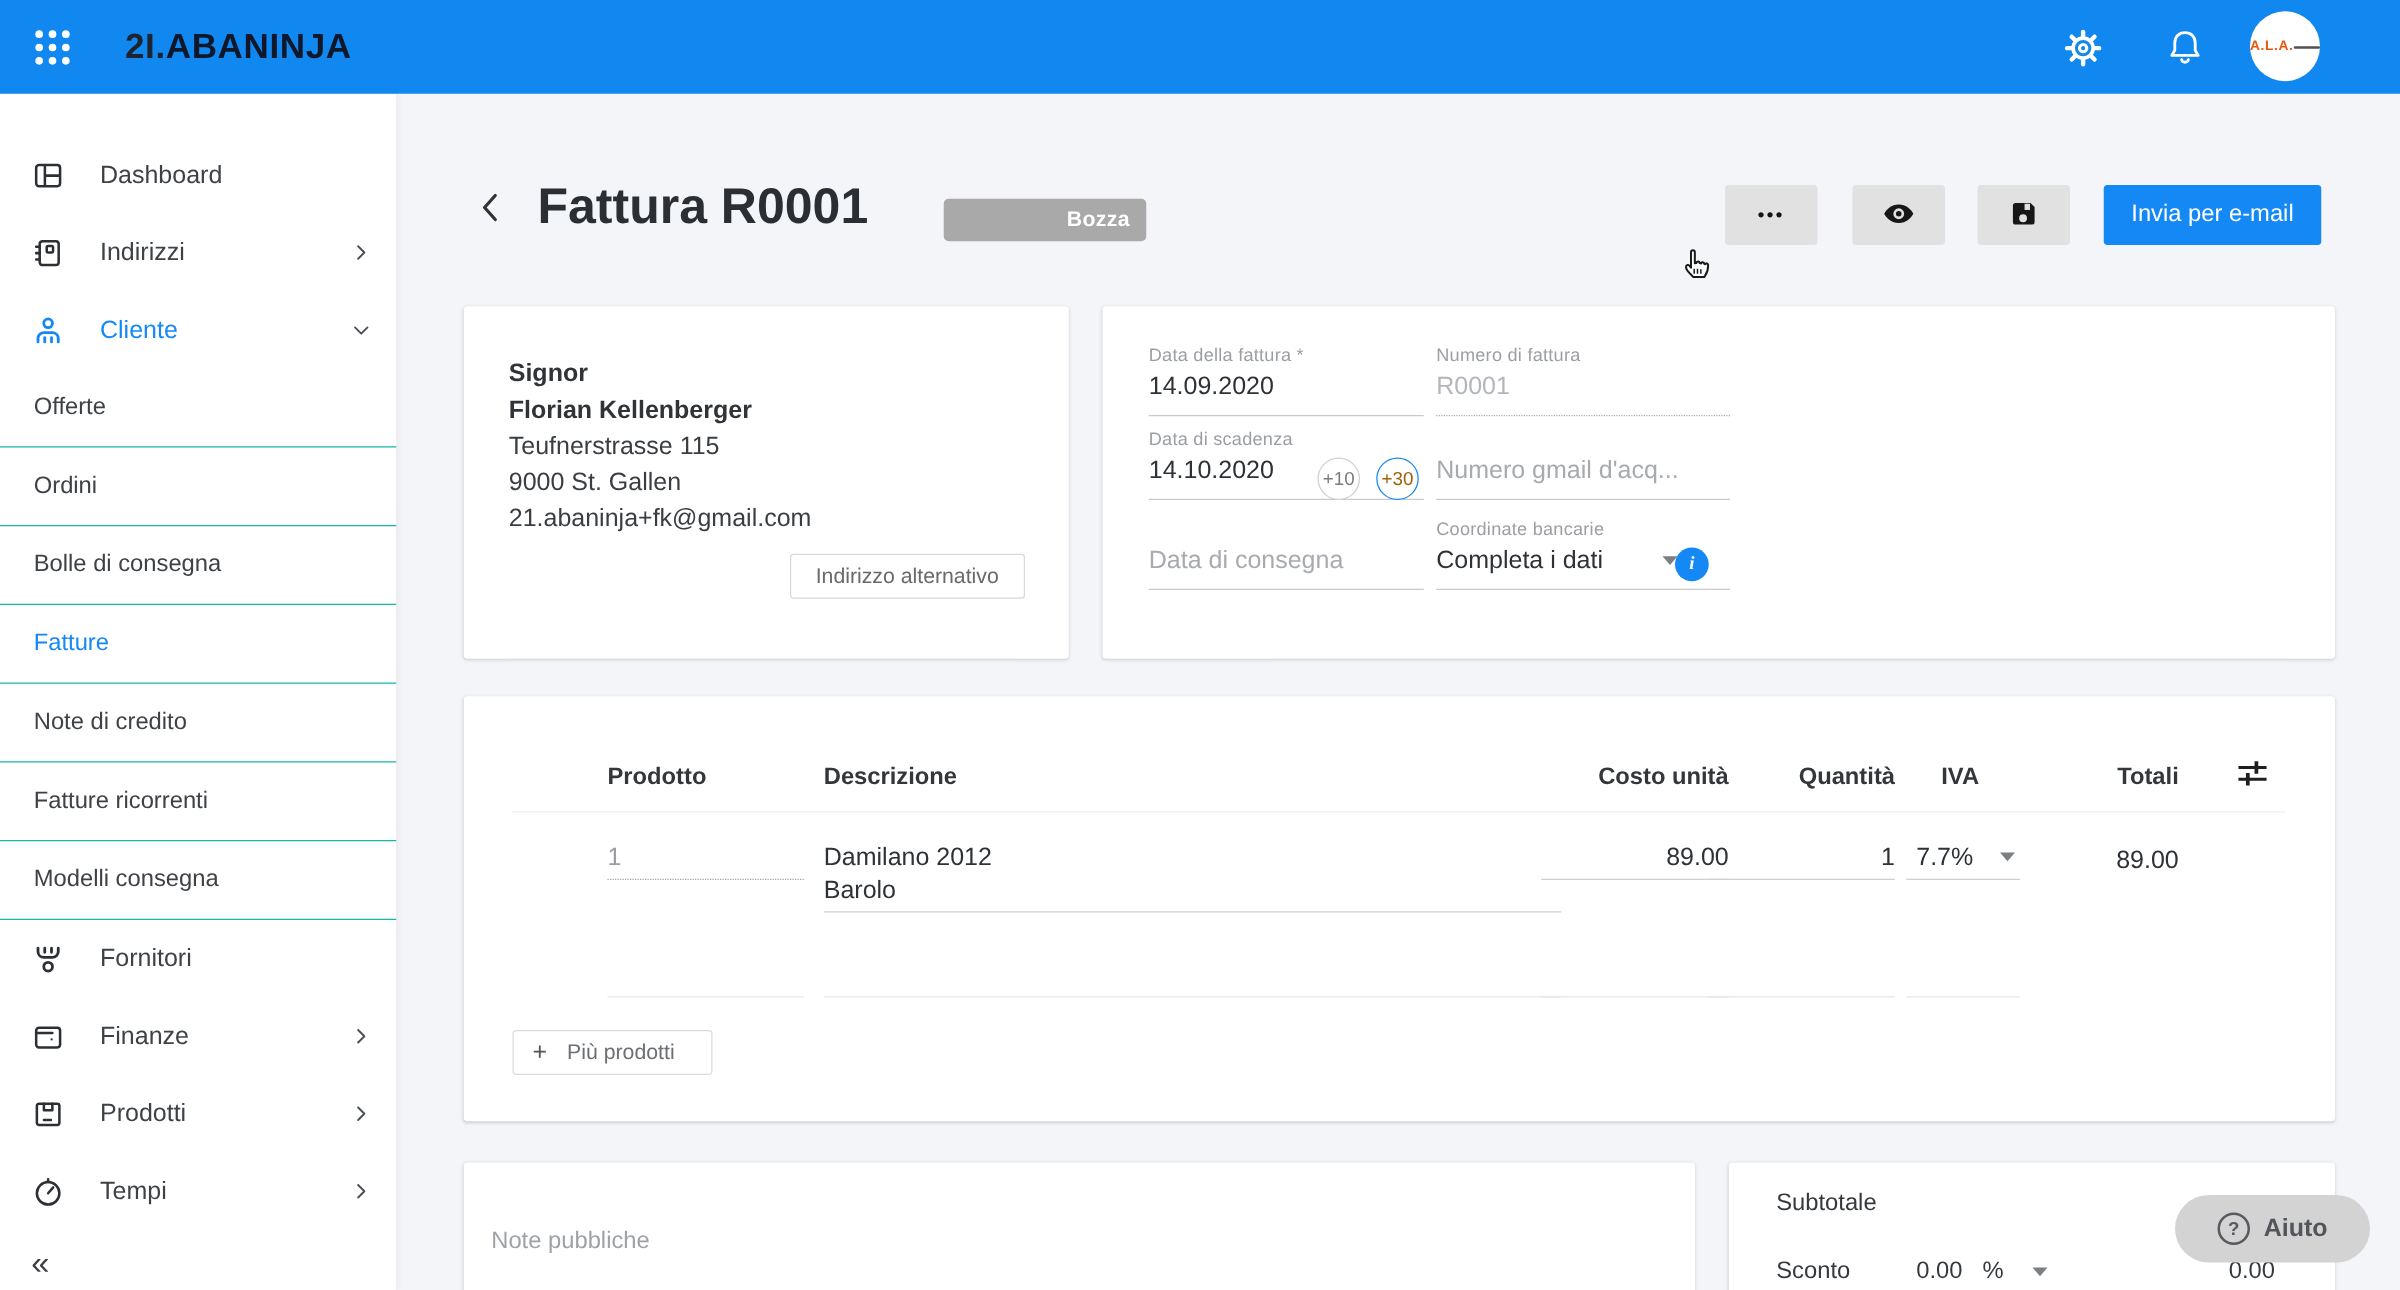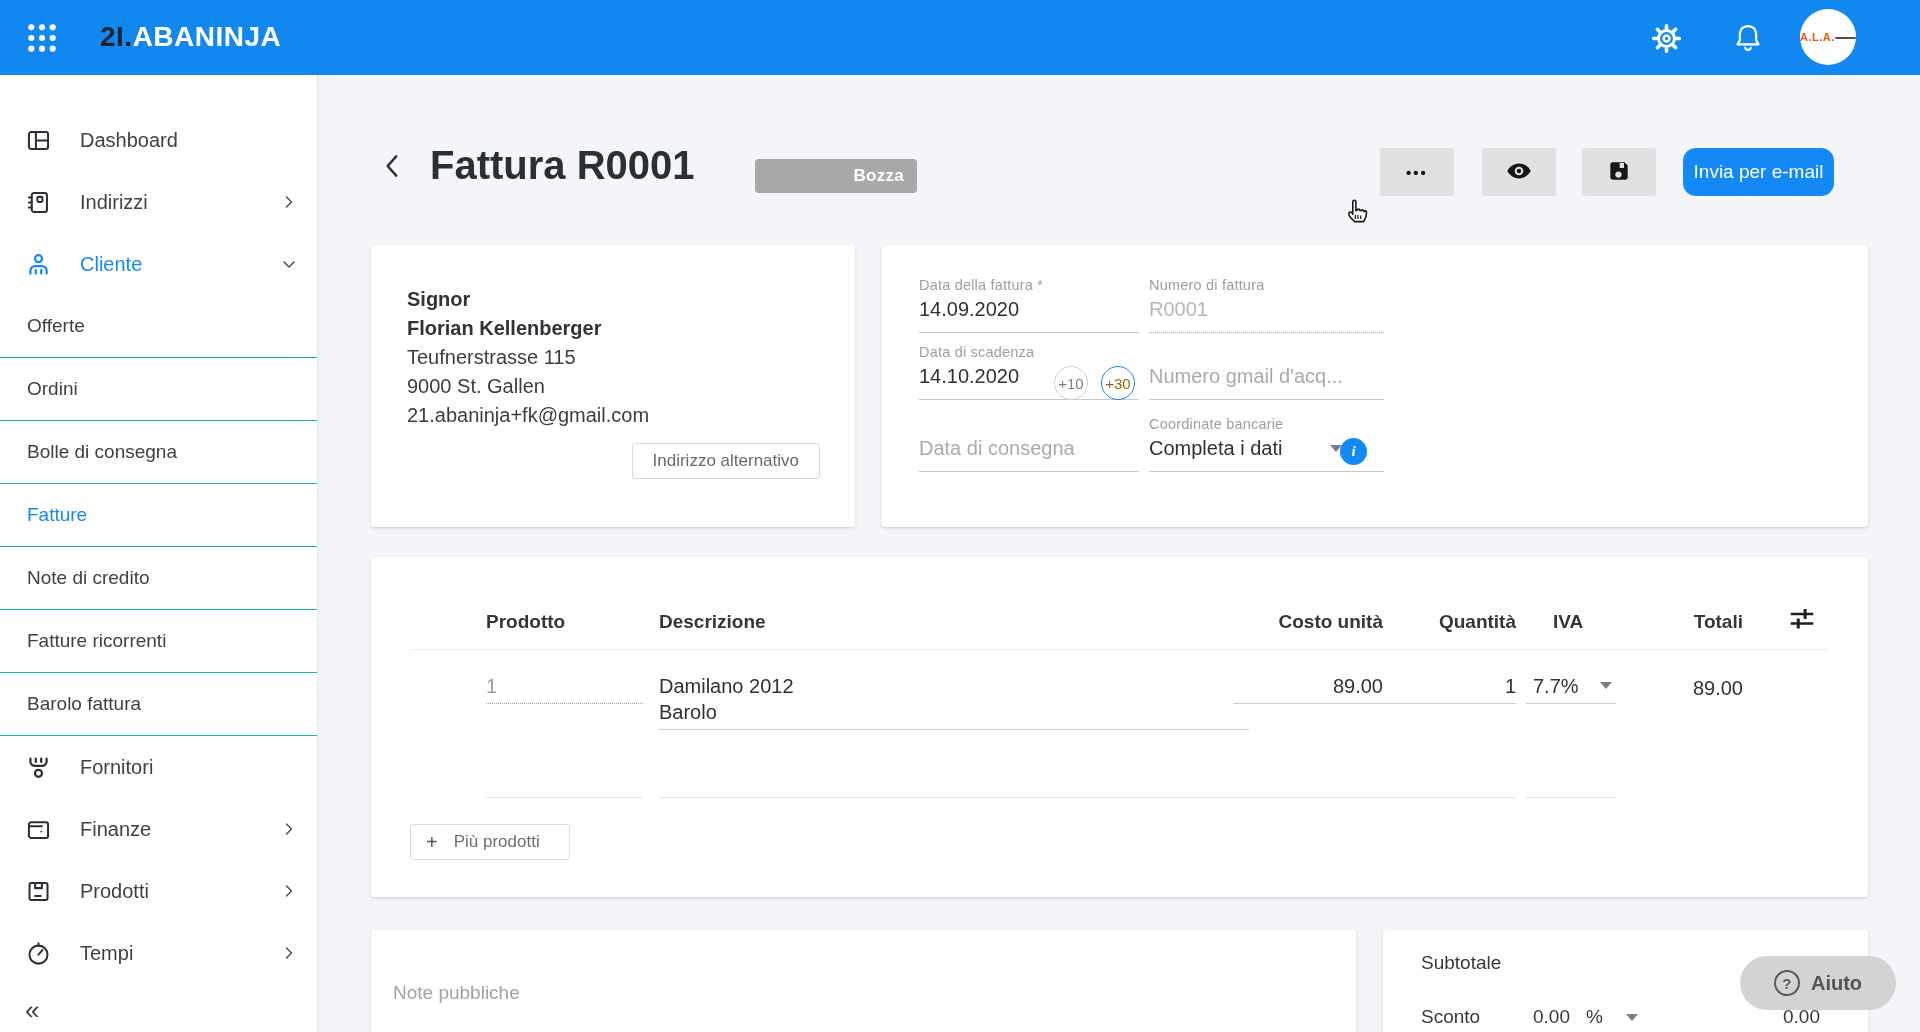--- a/index.html
+++ b/index.html
@@ -4,21 +4,21 @@
 <style>
   * { margin:0; padding:0; box-sizing:border-box; }
   html,body { width:1920px; height:1032px; overflow:hidden; }
   body { font-family:"Liberation Sans","DejaVu Sans",sans-serif; background:#f4f5f9; position:relative; color:#3c4045; }
   .abs { position:absolute; }
 
   
   #topbar { position:absolute; left:0; top:0; width:1920px; height:75px; background:#1188ef; display:flex; align-items:center; z-index:30; }
   #apps-btn { position:absolute; left:26px; top:22px; width:32px; height:32px; cursor:pointer; }
   #logo { position:absolute; left:100px; top:21px; font-size:28px; font-weight:800; letter-spacing:.5px; }
-  #logo .lp { color:#1d2430; } #logo .ls { color:#ffffff; }
+  #logo .lp { color:#1d2430; } #logo .ls { color:#0f172a; }
   .tb-icon { position:absolute; top:18px; width:40px; height:40px; display:flex; align-items:center; justify-content:center; cursor:pointer; }
   #gear-btn { left:1646px; } #bell-btn { left:1728px; }
   #avatar { position:absolute; left:1800px; top:9px; width:56px; height:56px; border-radius:50%; background:#ffffff; display:flex; flex-direction:row; align-items:center; justify-content:center; cursor:pointer; }
   #avatar .ala { color:#e8590f; font-weight:800; font-size:11px; letter-spacing:.5px; }
   #avatar .ala-sub { width:30px; height:2px; background:#55504c; margin-top:2px; border-radius:1px; }
 
   
   #sidebar { position:absolute; left:0; top:75px; width:318px; bottom:0; background:#ffffff; border-right:1px solid #e7e7ee; box-shadow:2px 0 4px rgba(0,0,0,.03); z-index:20; padding-top:34px; }
   .nav { height:62px; display:flex; align-items:center; padding-left:25px; cursor:pointer; position:relative; }
   .nav .ic { width:27px; height:27px; flex:0 0 27px; }
@@ -33,21 +33,21 @@
   #main { position:absolute; left:318px; top:75px; right:0; bottom:0; background:#f4f5f9; }
   .card { position:absolute; background:#ffffff; border-radius:3px; box-shadow:0 1px 2px rgba(60,64,67,.14), 0 1px 4px rgba(60,64,67,.08); }
 
   
   #back-btn { left:62px; top:76px; width:32px; height:34px; cursor:pointer; }
   #page-title { left:112px; top:68px; font-size:40px; font-weight:600; color:#2b2e33; }
   #status-badge { left:437px; top:84px; width:162px; height:34px; background:#a9a9a9; border-radius:4px; color:#ffffff; font-weight:700; font-size:17px; display:flex; align-items:center; justify-content:flex-end; padding-right:13px; letter-spacing:.3px; }
   .icon-btn { top:73px; width:74px; height:48px; background:#e1e1e1; border-radius:3px; display:flex; align-items:center; justify-content:center; cursor:pointer; border:none; }
   #more-btn { left:1062px; font-size:15px; font-weight:900; letter-spacing:2px; color:#141414; }
   #preview-btn { left:1164px; } #save-btn { left:1264px; }
-  #send-btn { left:1365px; top:73px; width:151px; height:48px; background:#1489f5; border:none; border-radius:13px; color:#fff; font-size:19px; display:flex; align-items:center; justify-content:center; cursor:pointer; font-family:inherit; }
+  #send-btn { left:1365px; top:73px; width:174px; height:48px; background:#1489f5; border:none; border-radius:3px; color:#fff; font-size:19px; display:flex; align-items:center; justify-content:center; cursor:pointer; font-family:inherit; }
   #cursor { left:1022px; top:122px; width:32px; height:32px; pointer-events:none; z-index:50; }
 
   
   #customer-card { left:53px; top:170px; width:484px; height:282px; padding:40px 36px; }
   .addr-line { font-size:20px; line-height:29px; color:#3a3e43; }
   .addr-line.b { font-weight:700; color:#303338; }
   #alt-addr-btn { position:absolute; right:35px; bottom:48px; height:36px; padding:0 20px; background:#fff; border:1px solid #d9d9d9; border-radius:3px; color:#67696c; font-size:17px; display:flex; align-items:center; cursor:pointer; font-family:inherit; }
 
   
   #details-card { left:564px; top:170px; width:986px; height:282px; }
@@ -185,21 +185,21 @@
   <div class="subnav">
     <span class="lbl active-blue">Fatture</span>
   </div>
   <div class="subnav">
     <span class="lbl">Note di credito</span>
   </div>
   <div class="subnav">
     <span class="lbl">Fatture ricorrenti</span>
   </div>
   <div class="subnav">
-    <span class="lbl">Barolo fattura</span>
+    <span class="lbl">Modelli consegna</span>
   </div>
 
   <div class="nav">
     <span class="ic">
       <svg viewBox="0 0 24 24" width="27" height="27" fill="none" stroke="#2c3036" stroke-width="2" stroke-linejoin="round" stroke-linecap="round">
         <g transform="rotate(180 12 12)">
           <circle cx="12" cy="6.8" r="3.1"></circle>
           <path d="M4.8 20 v-2.4 c0-2.4 1.9-4.2 4.3-4.2 h5.8 c2.4 0 4.3 1.8 4.3 4.2 V20 M9.6 20 v-3 M14.4 20 v-3"></path>
         </g>
       </svg>

